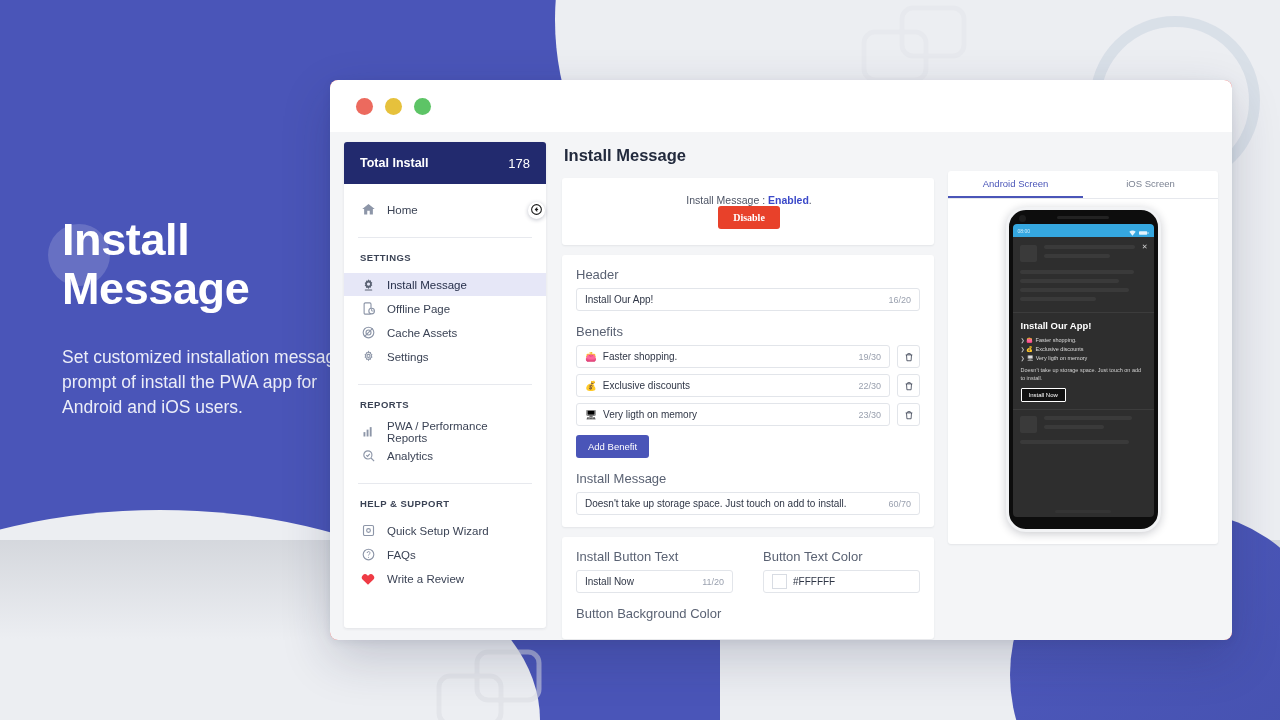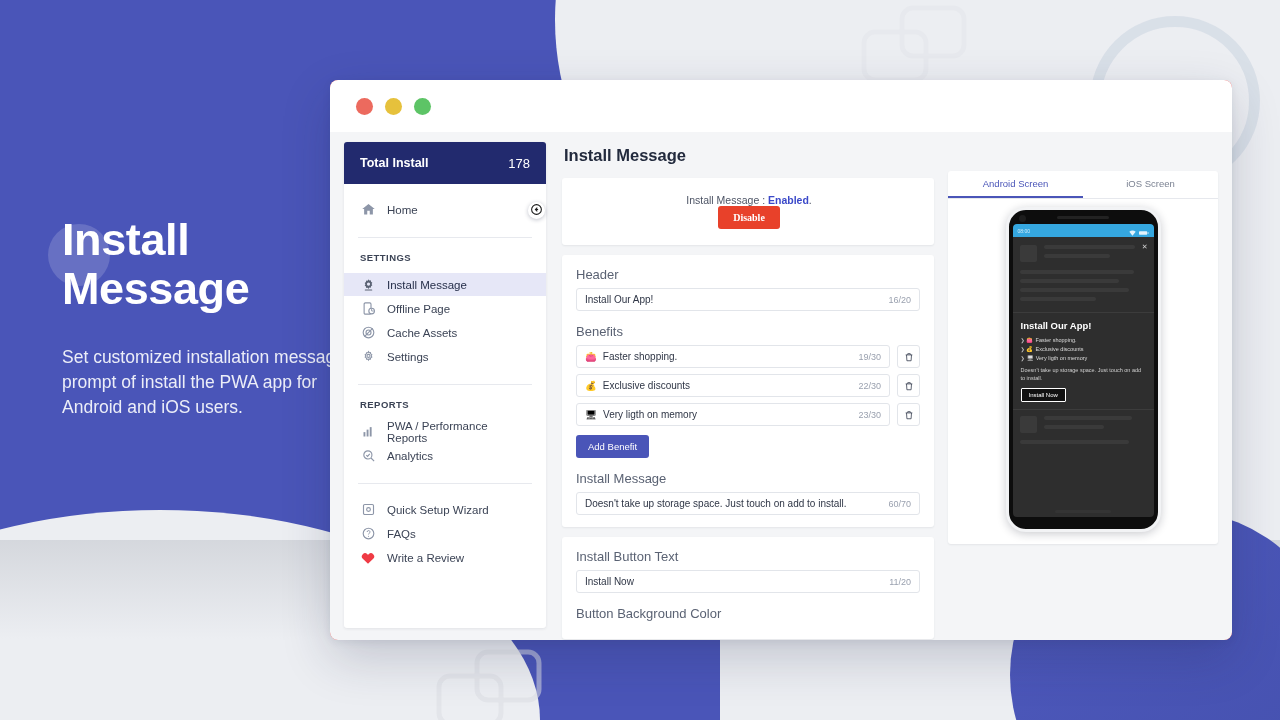--- a/index.html
+++ b/index.html
@@ -327,20 +327,21 @@
                 <path d="M16 16 21 21"></path>
                 <path d="M8.5 11.5 10.5 13.5 14 9.5"></path>
             </svg>
           </span>
           <span>Analytics</span>
         </div>
       </div>
       <div class="sb-divider"></div>
 
       <div class="sb-section">
+        <div class="sb-heading">HELP &amp; SUPPORT</div>
         <div class="sb-item">
           <span class="ic">
             <svg width="15" height="15" viewBox="0 0 24 24" fill="none" stroke="#8d96a8" stroke-width="1.8">
               <rect x="4" y="4" width="16" height="16" rx="2"></rect>
                 <circle cx="12" cy="12" r="3"></circle>
             </svg>
           </span>
           <span>Quick Setup Wizard</span>
         </div>
         <div class="sb-item">
@@ -467,20 +468,27 @@
           </div>
         </div>
 
         <div class="card">
           <div class="two-col">
             <div>
               <div class="field-label">Install Button Text</div>
               <div class="input-wrap">
                 <span class="val">Install Now</span>
                 <span class="cnt">11/20</span>
+              </div>
+            </div>
+            <div>
+              <div class="field-label">Button Text Color</div>
+              <div class="input-wrap">
+                <span class="swatch white"></span>
+                <span class="val">#FFFFFF</span>
               </div>
             </div>
           </div>
 
           <div style="height:13px"></div>
 
           <div>
             <div class="field-label">Button Background Color</div>
           </div>
         </div>

